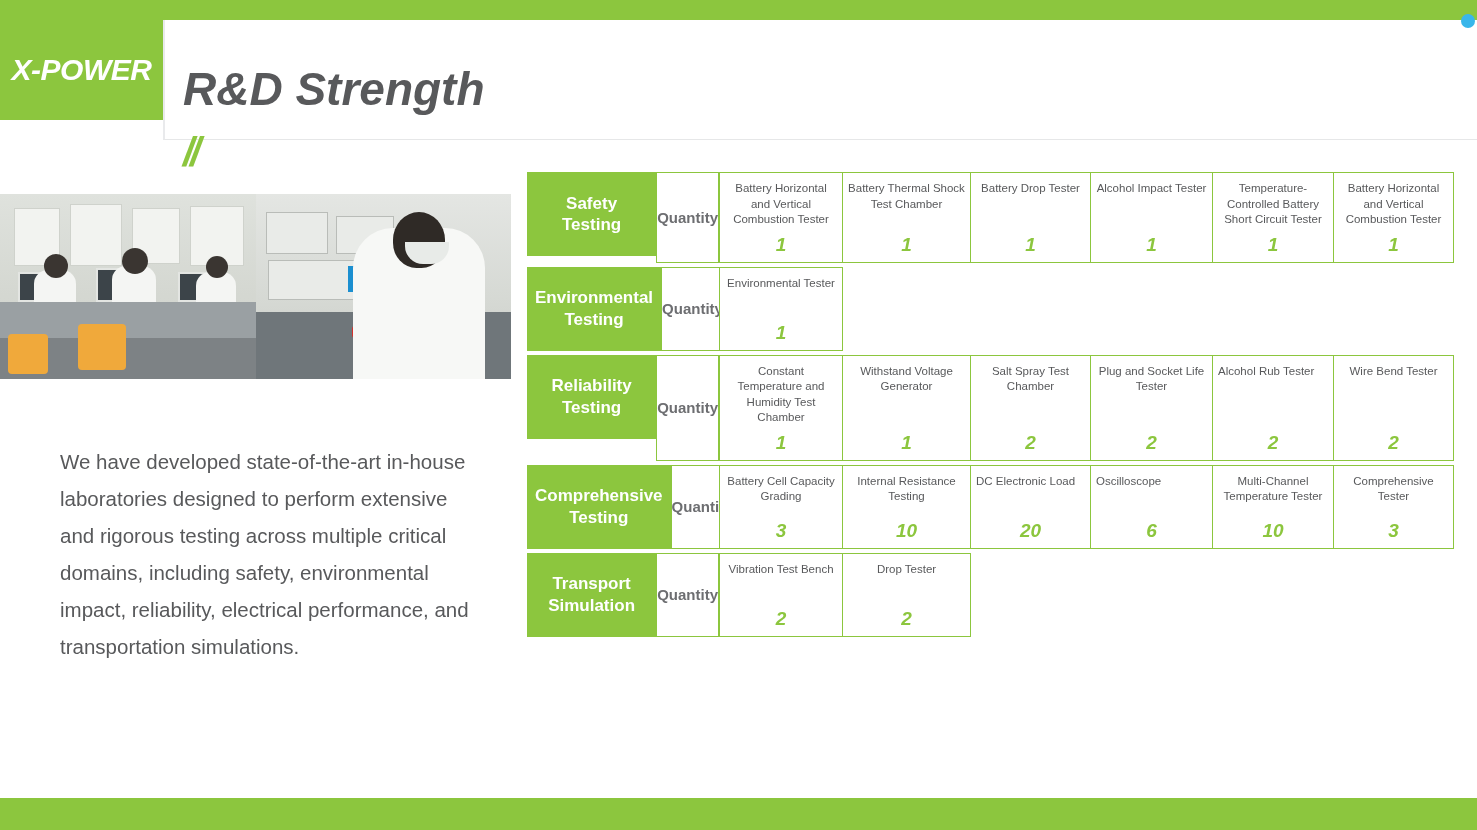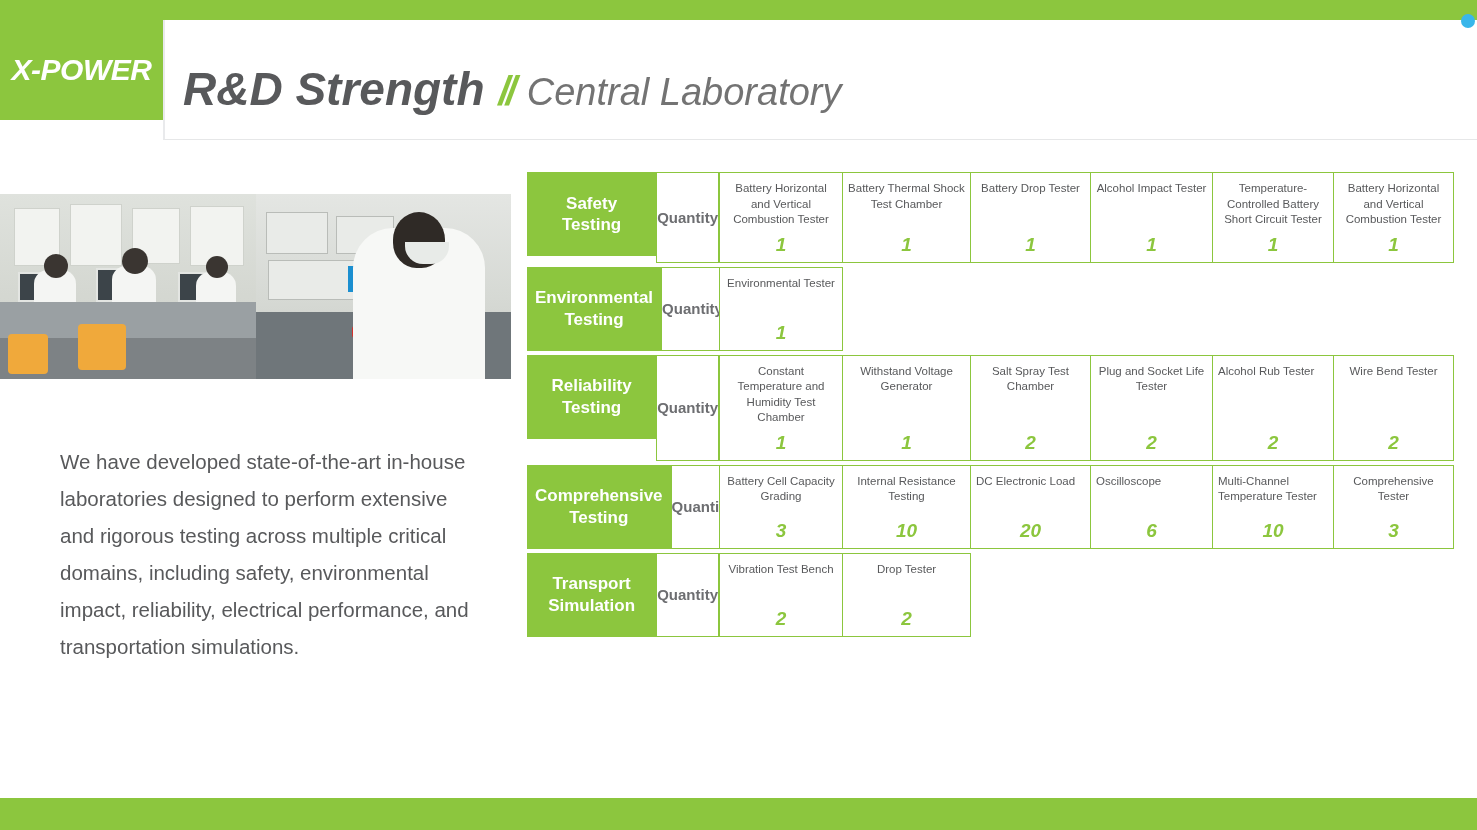--- a/index.html
+++ b/index.html
@@ -42,21 +42,21 @@
     color: #ffffff;
     font-size: 30px;
     font-weight: bold;
     font-style: italic;
     letter-spacing: -0.5px;
     font-family: "Liberation Sans", sans-serif;
   }
   
   .header {
     position: absolute; left: 183px; top: 62px;
-    display: flex; align-items: baseline; gap: 14px;
+    display: flex; align-items: baseline; gap: 14px; flex-direction: column;
   }
   .header-main {
     font-size: 46px; font-weight: bold; font-style: italic;
     color: #58595b;
     font-family: "Liberation Sans", sans-serif;
   }
   .header-slash {
     font-size: 40px; font-weight: bold; font-style: italic;
     color: #8cc63e; letter-spacing: -4px;
   }
@@ -335,21 +335,21 @@
         </div>
         <div class="item" style="width:120px; align-items:flex-start;">
           <div class="item-label" style="text-align:left;">DC Electronic Load</div>
           <div class="item-qty" style="align-self:center;">20</div>
         </div>
         <div class="item" style="width:122px; align-items:flex-start;">
           <div class="item-label" style="text-align:left;">Oscilloscope</div>
           <div class="item-qty" style="align-self:center;">6</div>
         </div>
         <div class="item" style="width:121px; align-items:flex-start;">
-          <div class="item-label" style="text-align:left;">Multi-Channel Temperature Tester</div>
+          <div class="item-label" style="text-align:center;">Multi-Channel Temperature Tester</div>
           <div class="item-qty" style="align-self:center;">10</div>
         </div>
         <div class="item" style="width:120px;">
           <div class="item-label">Comprehensive Tester</div>
           <div class="item-qty">3</div>
         </div>
       </div>
     </div>
 
     <div class="cat-row">

